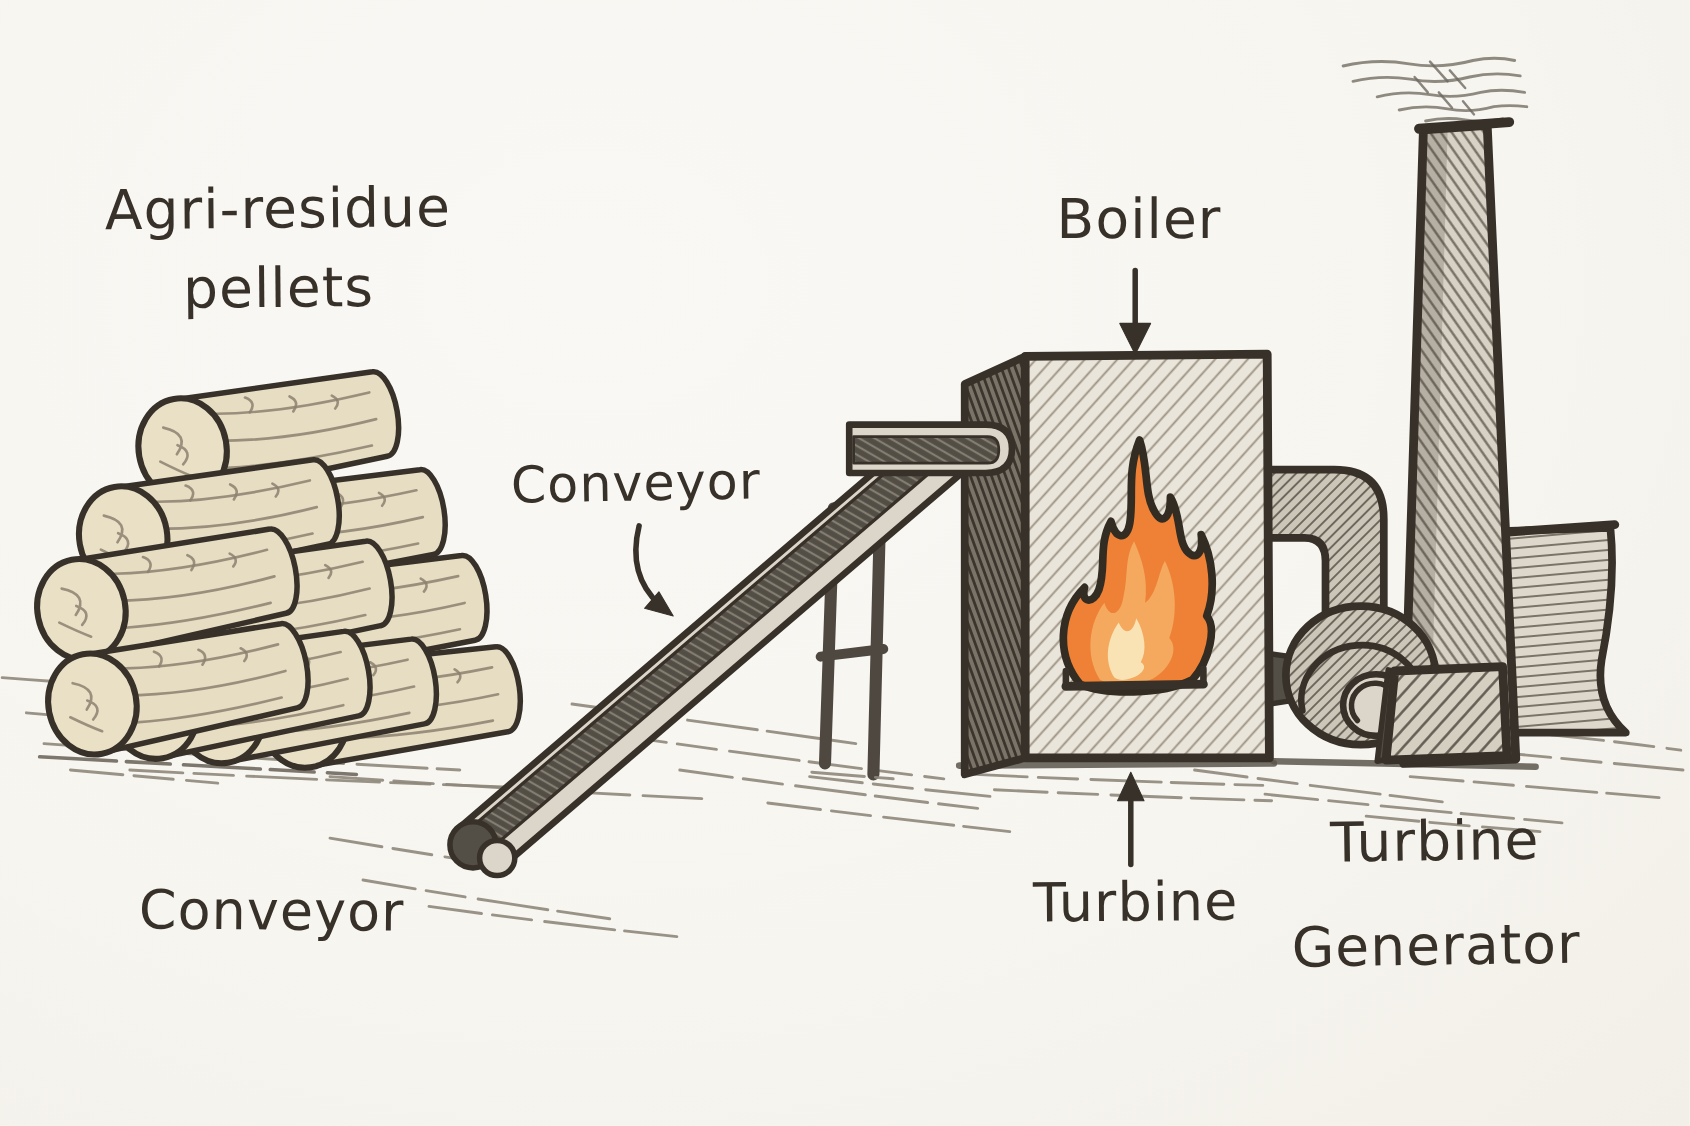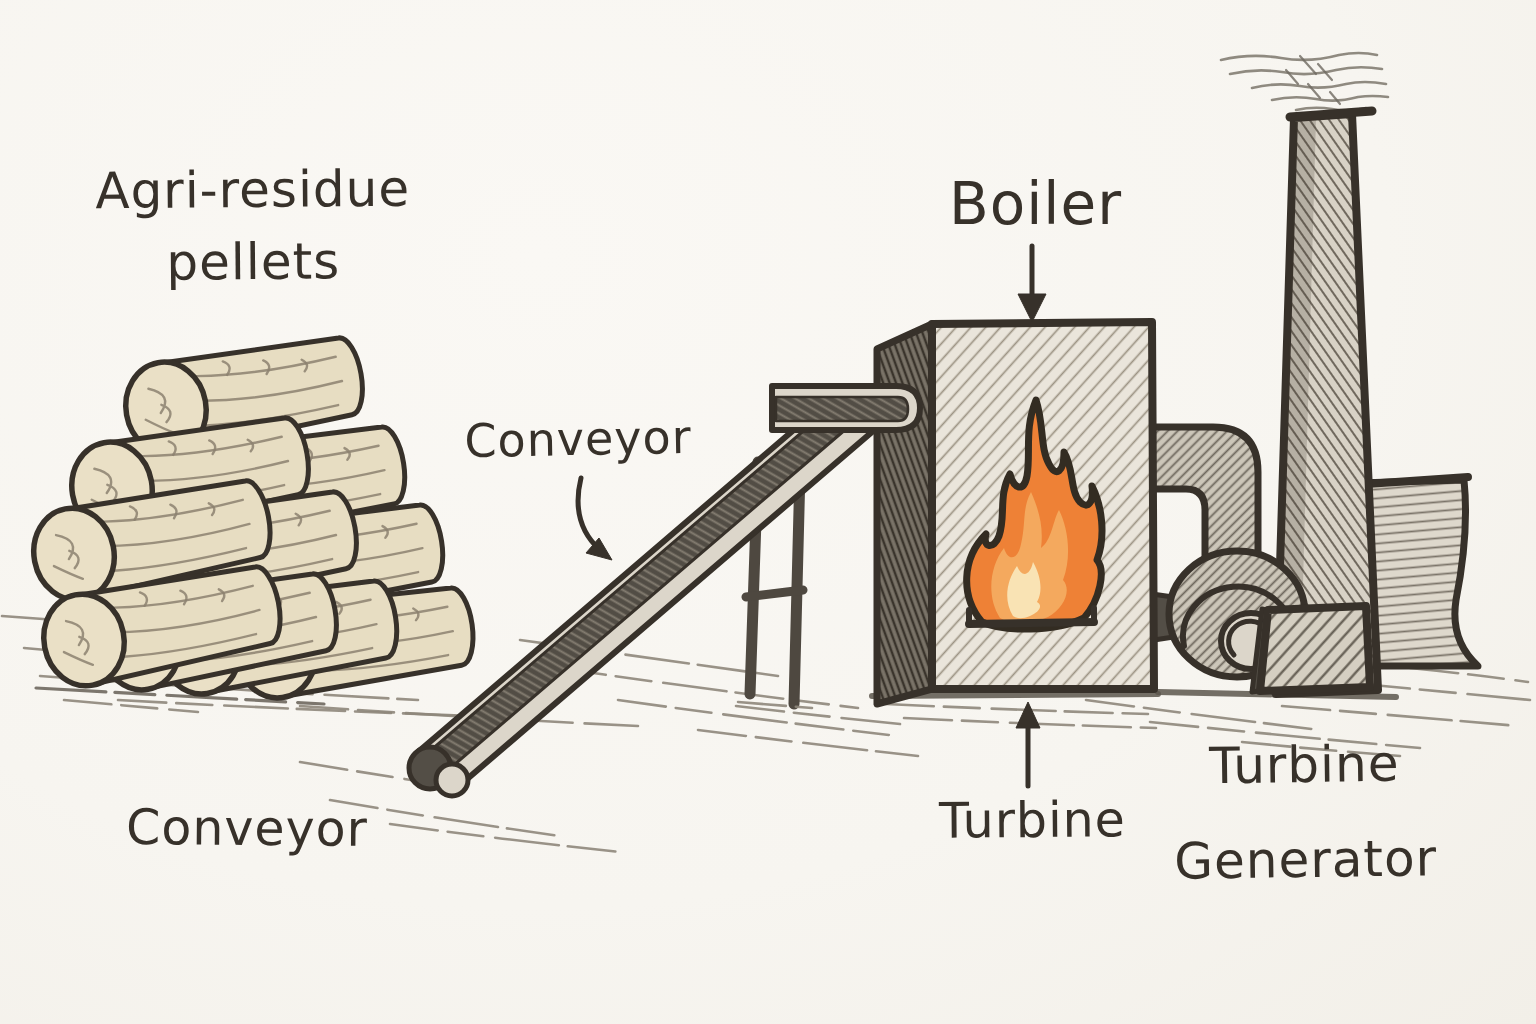--- a/index.html
+++ b/index.html
@@ -219,21 +219,21 @@
   </g>
 </svg>
 
 <div class="lbl" style="left:73px;top:154px;width:360px;font-size:50px;line-height:72px;transform:rotate(-0.5deg);">
   <div>Agri-residue</div>
   <div>pellets</div>
 </div>
 
 <div class="lbl" style="left:453px;top:412px;width:250px;font-size:46px;transform:rotate(-1deg);">Conveyor</div>
 
-<div class="lbl" style="left:928px;top:170px;width:215px;font-size:58px;">Boiler</div>
+<div class="lbl" style="left:928px;top:170px;width:215px;font-size:50px;">Boiler</div>
 
 <div class="lbl" style="left:915px;top:792px;width:235px;font-size:49px;transform:rotate(-0.5deg);">Turbine</div>
 
 <div class="lbl" style="left:1160px;top:718px;width:290px;font-size:50px;line-height:95px;transform:rotate(-0.8deg);">
   <div>Turbine</div>
   <div>Generator</div>
 </div>
 
 <div class="lbl" style="left:118px;top:800px;width:258px;font-size:49px;transform:rotate(0.5deg);">Conveyor</div>
 

